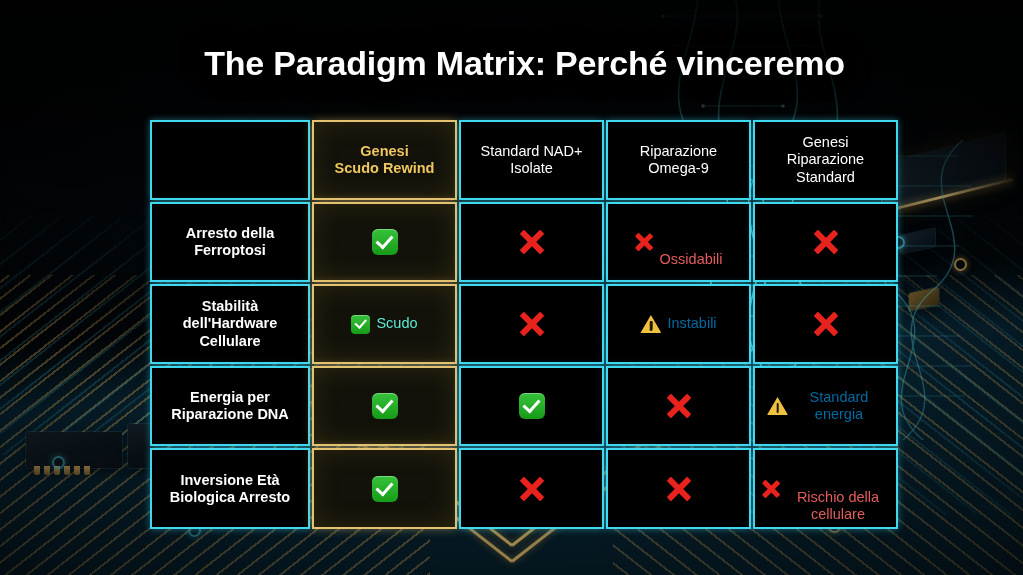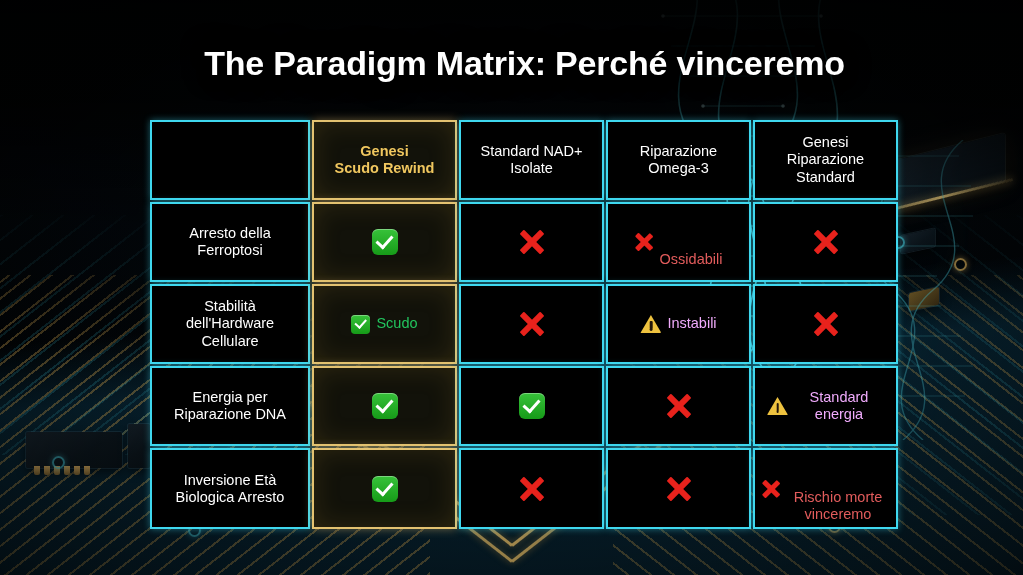--- a/index.html
+++ b/index.html
@@ -198,21 +198,21 @@
     vertical-align: middle;
     padding: 4px 6px;
     color: #ffffff;
     font-weight: normal;
   }
   .col-label { width: 160px; }
   .col-std   { width: 145px; }
 
   .matrix thead th { height: 68px; font-size: 14.5px; line-height: 1.18; }
   .matrix tbody td { height: 68px; font-size: 14.5px; line-height: 1.18; }
-  .matrix tbody tr td:first-child { font-weight: normal; font-size: 14.5px; }
+  .matrix tbody tr td:first-child { font-weight: bold; font-size: 14.5px; }
 
   
   .hl {
     background: #12120a !important;
     border-color: #e3c271 !important;
     box-shadow: 0 0 9px rgba(227,194,113,.45), inset 0 0 26px rgba(150,120,40,.22) !important;
   }
   th.hl {
     color: #f0c75f;
     font-weight: bold;
@@ -221,22 +221,22 @@
   .cellwrap {
     display: flex;
     align-items: center;
     justify-content: center;
     gap: 6px;
     flex-wrap: wrap;
   }
   .cell-text { white-space: nowrap; }
   .cell-text.wrap { white-space: normal; }
 
-  .t-green  { color: #22c55e; }
-  .t-amber  { color: #f0abfc; }
+  .t-green  { color: #5eead4; }
+  .t-amber  { color: #0369a1; }
   .t-red    { color: #e25c5c; margin-top: 35px; }
 
   
   .ico { display: inline-block; vertical-align: middle; flex: 0 0 auto; }
   .ico-check {
     width: 26px; height: 26px;
     border-radius: 6px;
     background: linear-gradient(180deg, #37c23a 0%, #169b18 100%);
     box-shadow: inset 0 1px 0 rgba(255,255,255,.35);
     position: relative;
@@ -414,21 +414,21 @@
         <th class="hl">
           <div>Genesi</div>
           <div>Scudo Rewind</div>
         </th>
         <th>
           <div>Standard NAD+</div>
           <div>Isolate</div>
         </th>
         <th>
           <div>Riparazione</div>
-          <div>Omega-3</div>
+          <div>Omega-9</div>
         </th>
         <th>
           <div>Genesi</div>
           <div>Riparazione</div>
           <div>Standard</div>
         </th>
       </tr>
     </thead>
     <tbody>
 
@@ -542,21 +542,21 @@
           </div>
         </td>
         <td>
           <div class="cellwrap">
             <span class="ico ico-x"></span>
           </div>
         </td>
         <td>
           <div class="cellwrap">
             <span class="ico ico-x sm"></span>
-            <span class="cell-text wrap t-red" style="max-width:104px">Rischio morte vinceremo</span>
+            <span class="cell-text wrap t-red" style="max-width:104px">Rischio della cellulare</span>
           </div>
         </td>
       </tr>
 
     </tbody>
   </table>
 
 </div>
 
 </body></html>

